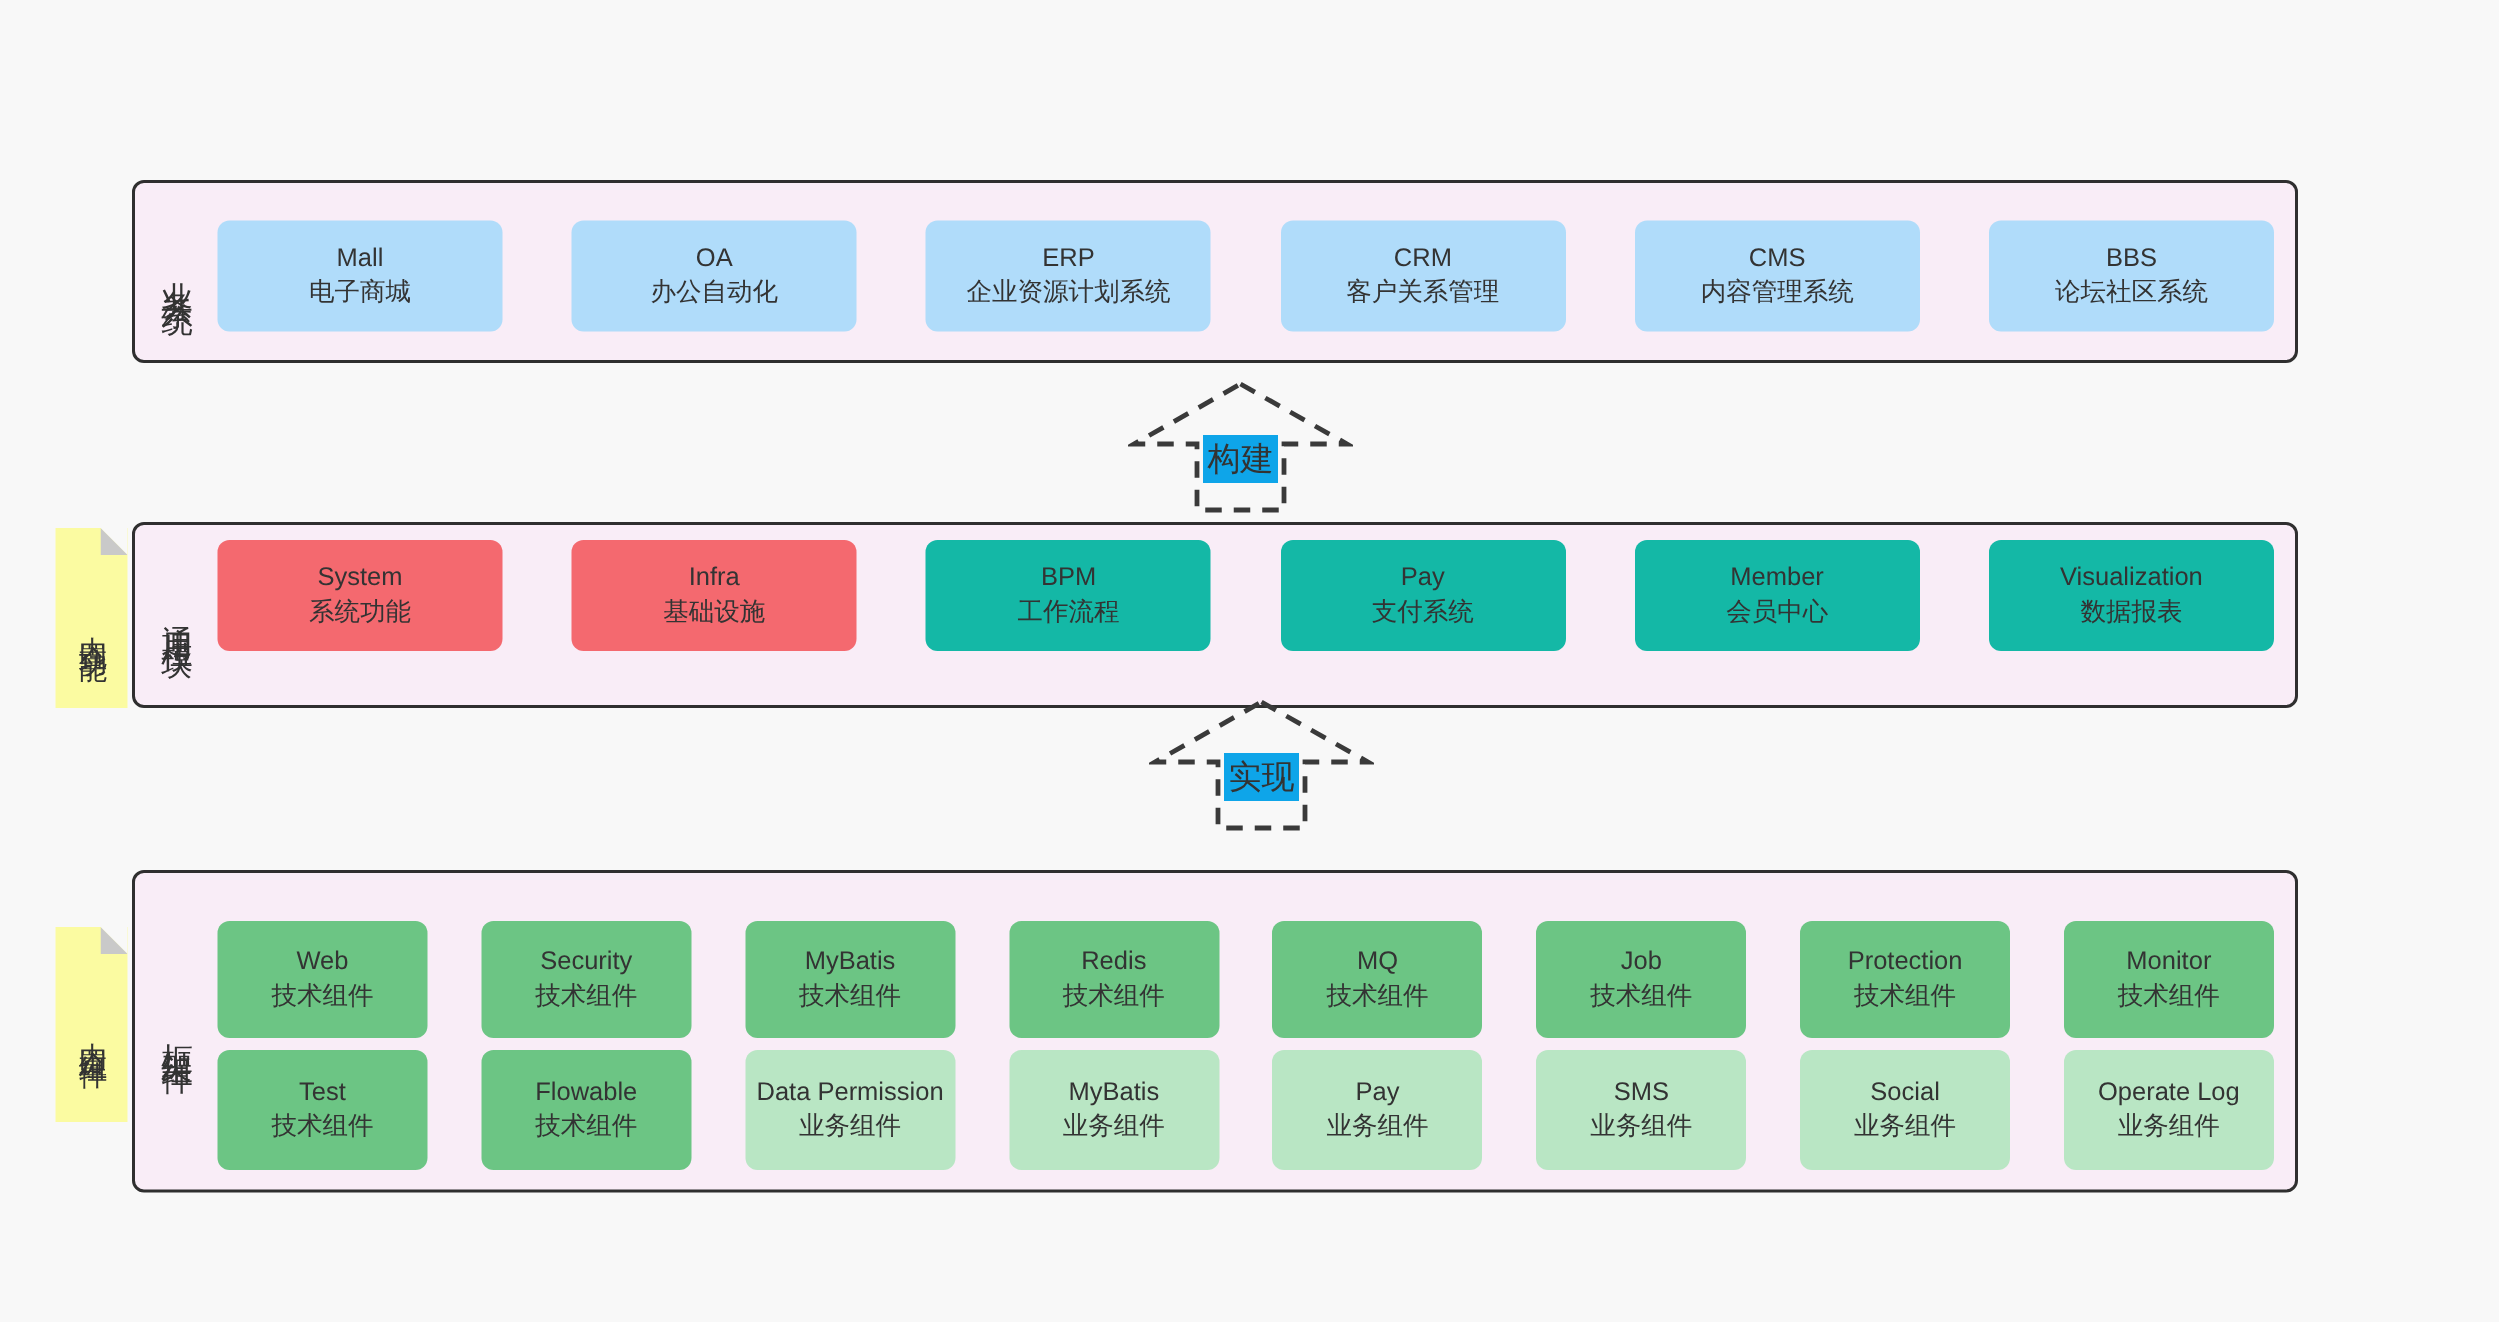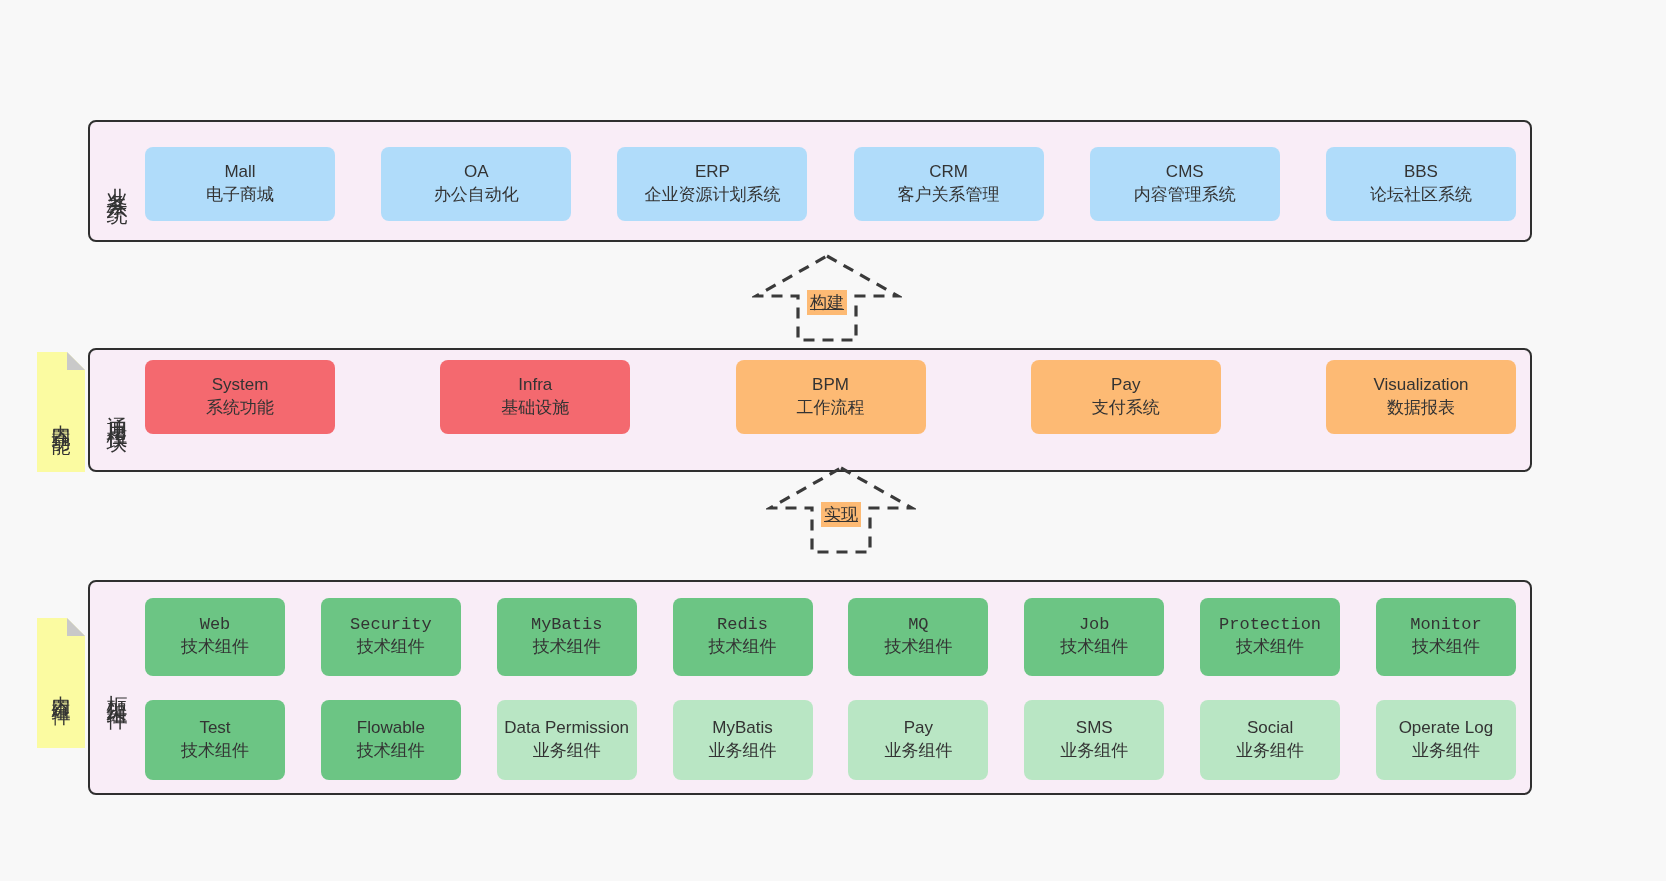--- a/index.html
+++ b/index.html
@@ -53,21 +53,21 @@
     line-height: 1.35;
     color: #333;
     padding: 4px 6px;
   }
   .w190 { width: 190px; height: 74px; }
   .w140 { width: 140px; }
   .h78  { height: 78px; }
   .h80  { height: 80px; text-align: right; }
   .blue   { background: #b0dcfa; }
   .red    { background: #f4696f; }
-  .pink   { background: #fdba74; text-align: right; }
+  .pink   { background: #14b8a6; text-align: right; }
   .gdark  { background: #6cc584; }
   .glight { background: #b9e6c4; }
   .sticky {
     position: absolute;
     width: 48px;
     background: #fbfba1;
     display: flex;
     align-items: center;
     justify-content: center;
   }
@@ -80,26 +80,25 @@
     margin-top: 10px;
   }
   .fold { position: absolute; top: 0; right: 0; display: block; }
   .arrow { position: absolute; width: 150px; height: 92px; }
   .arrow svg { position: absolute; left: 0; top: 0; }
   .arrow-label {
     position: absolute;
     left: 50%;
     top: 38px;
     transform: translateX(-50%);
-    background: #fdba74;
-    font-size: 17px;
+    background: #0ea5e9;
+    font-size: 22px;
     padding: 1px 3px;
     color: #333;
     white-space: nowrap;
-    text-decoration: underline;
   }
 </style>
 </head>
 <body>
 
 <div class="canvas">
 
   <div class="layer" style="top:120px;height:122px;">
     <div class="layer-label">业务系统</div>
     <div class="boxrow" style="top:25px;">
@@ -157,20 +156,24 @@
       </div>
       <div class="box pink w190">
         <div>BPM</div>
         <div>工作流程</div>
       </div>
       <div class="box pink w190">
         <div>Pay</div>
         <div>支付系统</div>
       </div>
       <div class="box pink w190">
+        <div>Member</div>
+        <div>会员中心</div>
+      </div>
+      <div class="box pink w190">
         <div>Visualization</div>
         <div>数据报表</div>
       </div>
     </div>
   </div>
 
   <div class="arrow" style="left:766px;top:464px;">
     <svg width="150" height="92" viewBox="0 0 150 92">
       <polygon points="75,4 146,44 104,44 104,88 46,88 46,44 4,44" fill="none" stroke="#3a3a3a" stroke-width="3.2" stroke-dasharray="11 8"></polygon>
     </svg>
@@ -179,21 +182,21 @@
 
   <div class="sticky" style="left:37px;top:618px;height:130px;">
     <svg class="fold" width="18" height="18">
       <polygon points="0,0 18,0 18,18" fill="#f8f8f8"></polygon>
       <polygon points="0,0 18,18 0,18" fill="#c9c9c9"></polygon>
     </svg>
     <div class="vtext">内置组件</div>
   </div>
   <div class="layer" style="top:580px;height:215px;">
     <div class="layer-label">框架组件</div>
-    <div class="boxrow" style="top:16px;font-family:Liberation Mono, monospace;">
+    <div class="boxrow" style="top:32px;">
       <div class="box gdark w140 h78">
         <div>Web</div>
         <div>技术组件</div>
       </div>
       <div class="box gdark w140 h78">
         <div>Security</div>
         <div>技术组件</div>
       </div>
       <div class="box gdark w140 h78">
         <div>MyBatis</div>

